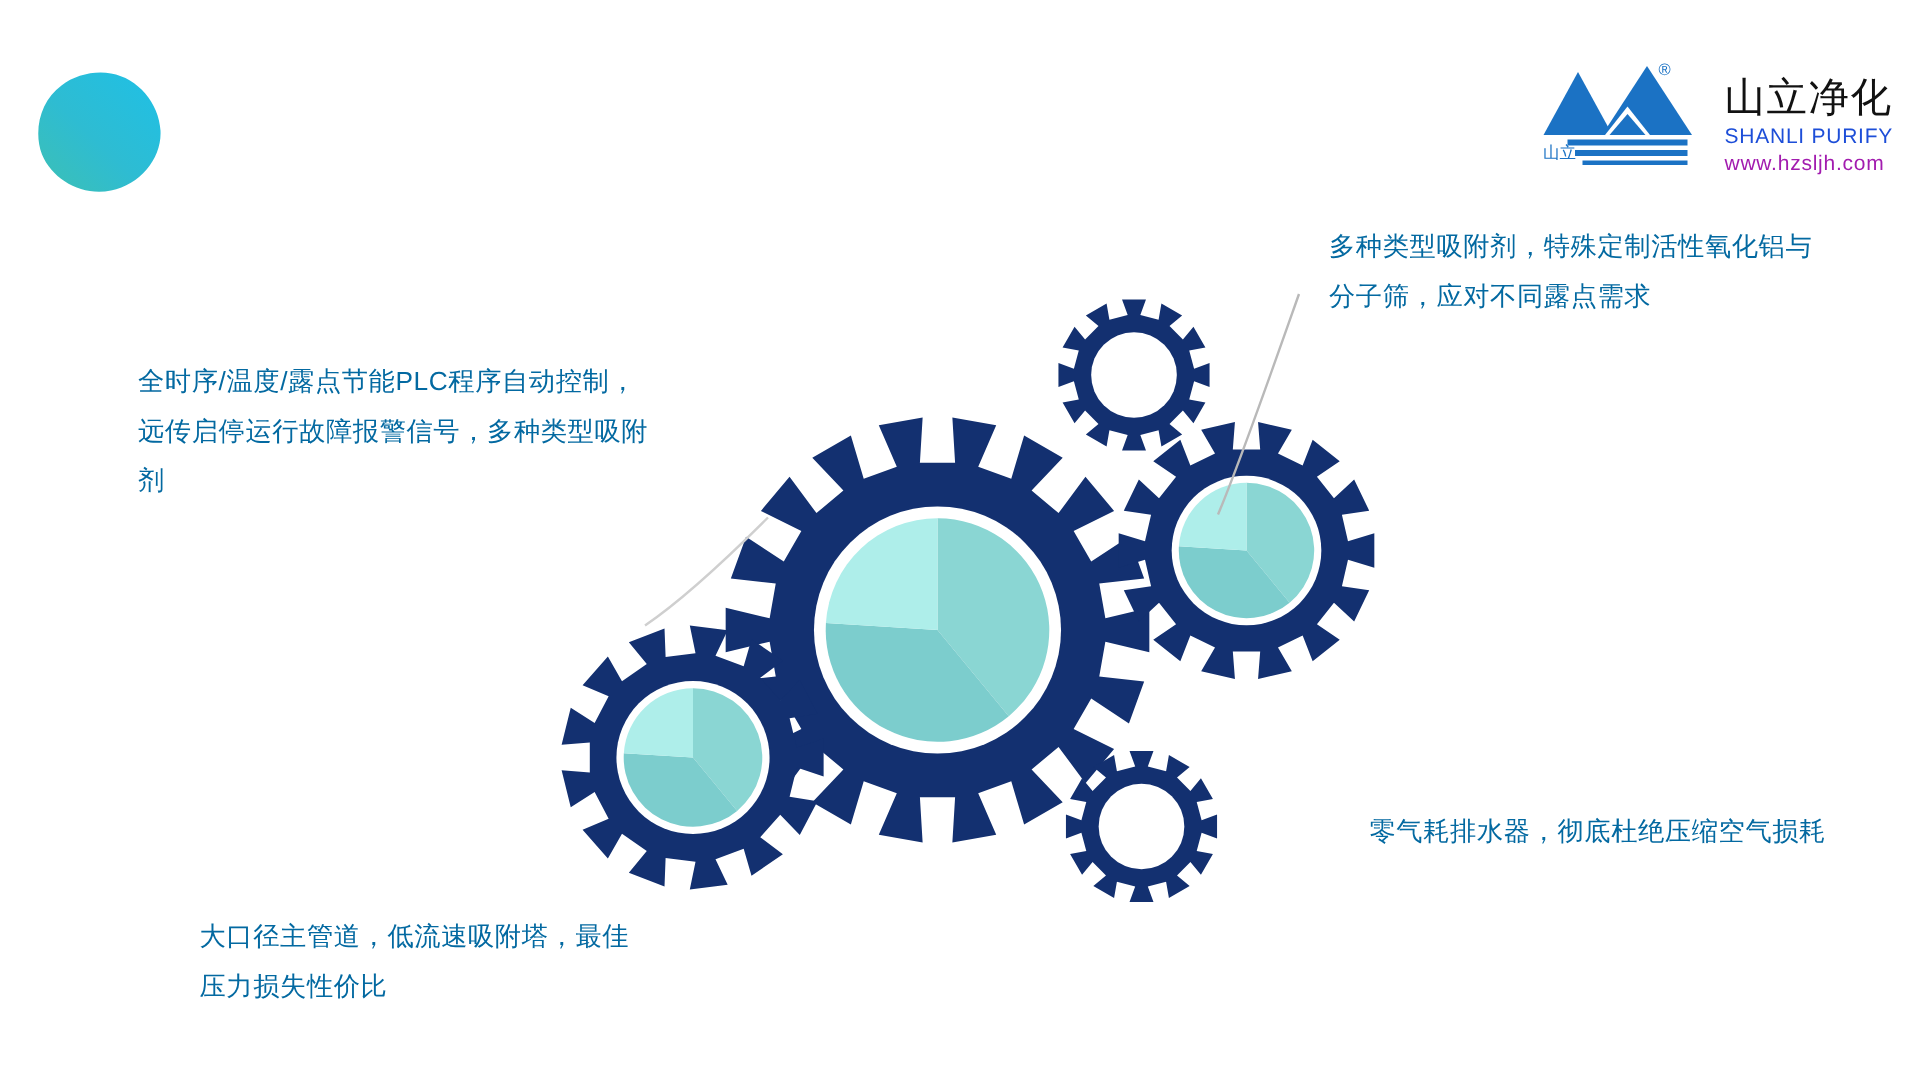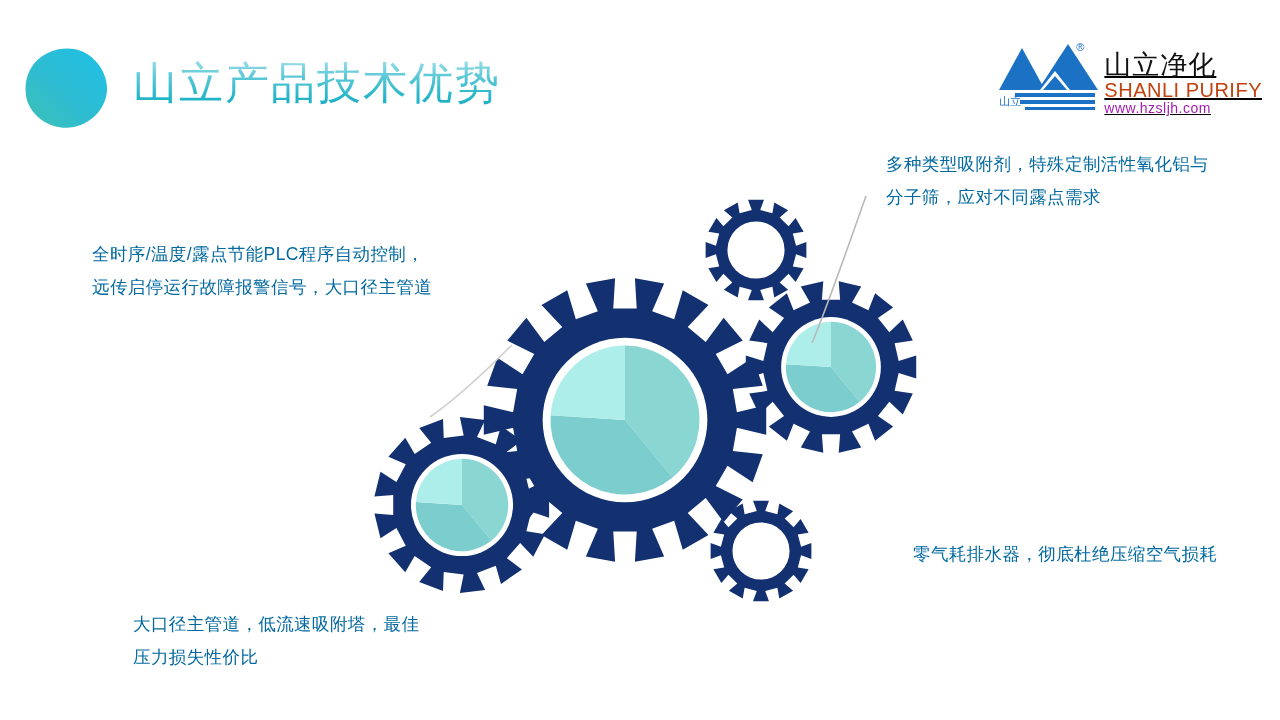--- a/index.html
+++ b/index.html
@@ -68,35 +68,34 @@
   }
   .logo-mark-cn {
     position: absolute;
     left: 1px;
     bottom: 1px;
     font-size: 11px;
     color: #1b72c4;
     letter-spacing: 0px;
   }
   .logo-text {
-    margin-left: 2px;
+    margin-left: 18px;
     padding-top: 12px;
-    text-decoration: underline;
   }
   .logo-cn {
     font-size: 27px;
     line-height: 30px;
     color: #121212;
     letter-spacing: 1px;
     font-weight: 400;
   }
   .logo-en {
-    font-size: 20px;
+    font-size: 14px;
     line-height: 20px;
-    color: #c2410c;
+    color: #1d4ed8;
     letter-spacing: 0.5px;
     font-weight: 400;
   }
   .logo-url {
     font-size: 14px;
     line-height: 17px;
     color: #a21caf;
     letter-spacing: 0.5px;
   }
 
@@ -134,21 +133,20 @@
         <linearGradient id="blobGrad" x1="1" y1="0" x2="0" y2="1">
           <stop offset="0%" stop-color="#1fc0e6"></stop>
           <stop offset="55%" stop-color="#2ebcd2"></stop>
           <stop offset="100%" stop-color="#3dc0b4"></stop>
         </linearGradient>
       </defs>
       <path d="M52 2 C70 5 84 22 85 40 C86 58 72 76 52 80 C33 84 13 73 6 56 C0 40 5 20 19 10 C28 3 41 0 52 2 Z" fill="url(#blobGrad)"></path>
     </svg>
   </div>
 
-  <div class="title">山立产品技术优势</div>
 
   <div class="logo">
     <div class="logo-mark">
       <svg width="104" height="72" viewBox="0 0 104 72" xmlns="http://www.w3.org/2000/svg">
         <polygon points="24,10 47,52 1,52" fill="#1b72c4"></polygon>
         <polygon points="70,6 100,52 40,52" fill="#1b72c4"></polygon>
         <polygon points="57,33 72,52 42,52" fill="#ffffff"></polygon>
         <polygon points="57,38 69,52 45,52" fill="#1b72c4"></polygon>
         <rect x="17" y="55" width="80" height="4" fill="#1b72c4"></rect>
         <rect x="22" y="62" width="75" height="4" fill="#1b72c4"></rect>
@@ -186,18 +184,18 @@
           <circle cx="756" cy="250" r="28.560000000000002" fill="#ffffff"></circle>
           <path d="M811.37 543.02 L811.37 558.98 L801.07 555.21 L797.81 567.39 L808.61 569.28 L800.63 583.10 L793.60 574.68 L784.68 583.60 L793.10 590.63 L779.28 598.61 L777.39 587.81 L765.21 591.07 L768.98 601.37 L753.02 601.37 L756.79 591.07 L744.61 587.81 L742.72 598.61 L728.90 590.63 L737.32 583.60 L728.40 574.68 L721.37 583.10 L713.39 569.28 L724.19 567.39 L720.93 555.21 L710.63 558.98 L710.63 543.02 L720.93 546.79 L724.19 534.61 L713.39 532.72 L721.37 518.90 L728.40 527.32 L737.32 518.40 L728.90 511.37 L742.72 503.39 L744.61 514.19 L756.79 510.93 L753.02 500.63 L768.98 500.63 L765.21 510.93 L777.39 514.19 L779.28 503.39 L793.10 511.37 L784.68 518.40 L793.60 527.32 L800.63 518.90 L808.61 532.72 L797.81 534.61 L801.07 546.79 Z" fill="#133070" stroke-linejoin="round"></path>
           <circle cx="761" cy="551" r="28.560000000000002" fill="#ffffff"></circle>
         </g>
 
       <path d="M430 417 C455 400 485 372 512 345" fill="none" stroke="#cfcfcf" stroke-width="1.6"></path>
       <path d="M812 343 C826 310 848 247 866 196" fill="none" stroke="#b9b9b9" stroke-width="1.6"></path>
     </svg>
   </div>
 
-  <div class="callout callout-tl">全时序/温度/露点节能PLC程序自动控制，远传启停运行故障报警信号，大口径主管道</div>
+  <div class="callout callout-tl">全时序/温度/露点节能PLC程序自动控制，远传启停运行故障报警信号，多种类型吸附剂</div>
   <div class="callout callout-tr">多种类型吸附剂，特殊定制活性氧化铝与分子筛，应对不同露点需求</div>
   <div class="callout callout-br">零气耗排水器，彻底杜绝压缩空气损耗</div>
   <div class="callout callout-bl">大口径主管道，低流速吸附塔，最佳压力损失性价比</div>
 
 </div>
 
 </body></html>

